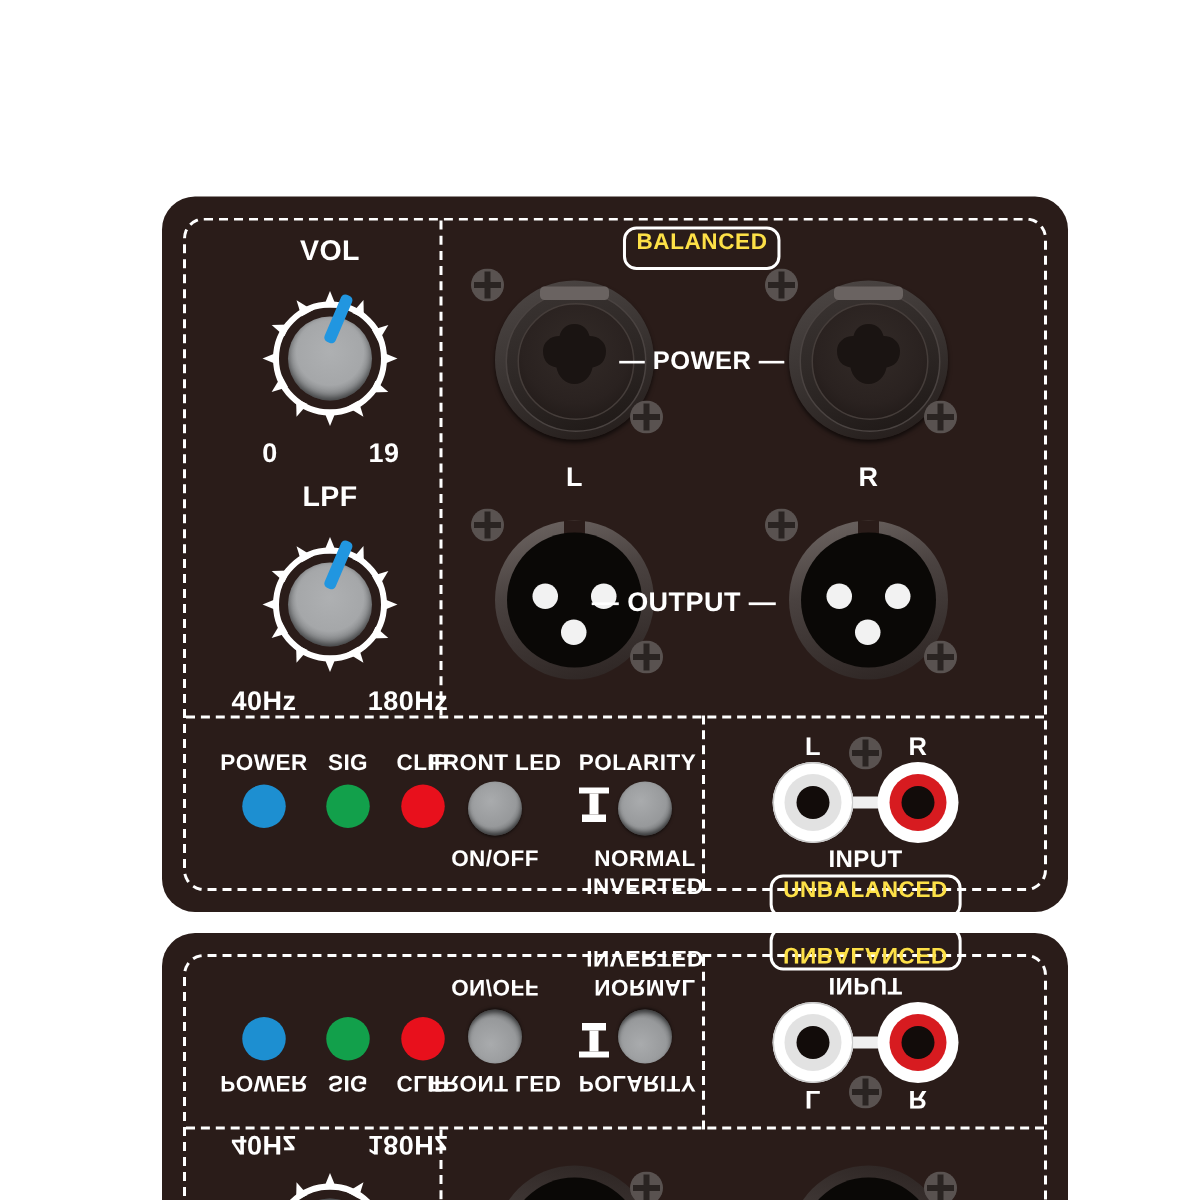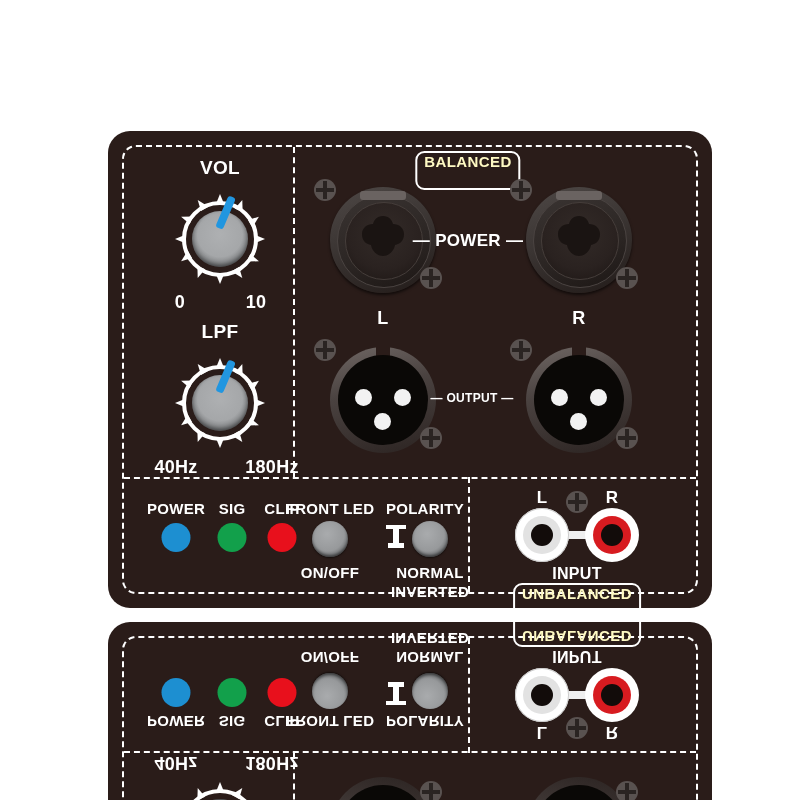--- a/index.html
+++ b/index.html
@@ -68,26 +68,26 @@
     font-weight: bold;
     white-space: nowrap;
     letter-spacing: 0.3px;
     text-align: center;
     transform: translateX(-50%);
   }
 
   
   .badge {
     position: absolute;
-    color: #fef9c3;
+    color: #fde047;
     border: 2px solid #ffffff;
     border-radius: 9px;
     font-weight: bold;
     font-size: 15px;
-    padding: 1px 7px 18px 7px;
+    padding: 1px 7px 8px 7px;
     white-space: nowrap;
     transform: translateX(-50%);
     letter-spacing: 0.4px;
     line-height: 16px;
   }
 
   
   .knob-wrap { position: absolute; }
   .knob-ring {
     position: absolute;
@@ -360,21 +360,21 @@
           <polygon points="5,50 16,54.5 16,45.5"></polygon>
           <polygon points="11.1,27.7 19.7,35.1 23.1,27.4"></polygon>
           <polygon points="27.7,11.1 31,22 38.6,17.8"></polygon>
         </g>
       </svg>
       <div class="knob-face"></div>
       <div class="knob-pointer"></div>
     </div>
     <div class="lbl" style="left:112px; top:26px; font-size:19px;">VOL</div>
     <div class="lbl" style="left:72px; top:161px; font-size:18px;">0</div>
-    <div class="lbl" style="left:148px; top:161px; font-size:18px;">10</div>
+    <div class="lbl" style="left:148px; top:161px; font-size:18px;">19</div>
 
     <div class="knob-wrap" style="left:62px; top:222px; width:100px; height:100px;">
       <svg class="knob-ring" viewBox="0 0 100 100">
         <g fill="#ffffff">
           <circle cx="50" cy="50" r="36" fill="none" stroke="#ffffff" stroke-width="4"></circle>
           <polygon points="50,5 45.5,16 54.5,16"></polygon>
           <polygon points="72.3,11 64.9,19.6 72.6,23"></polygon>
           <polygon points="88.9,27.7 78,31 82.2,38.6"></polygon>
           <polygon points="95,50 84,45.5 84,54.5"></polygon>
           <polygon points="88.9,72.3 80.3,64.9 76.9,72.6"></polygon>
@@ -463,21 +463,21 @@
     </div>
     <svg class="screw" style="left:402px; top:208px;" viewBox="0 0 22 22">
         <circle cx="11" cy="11" r="11" fill="#595250"></circle>
         <path d="M9 2h4v7h7v4h-7v7H9v-7H2V9h7z" fill="#2a2422"></path>
       </svg>
     <svg class="screw" style="left:508px; top:296px;" viewBox="0 0 22 22">
         <circle cx="11" cy="11" r="11" fill="#595250"></circle>
         <path d="M9 2h4v7h7v4h-7v7H9v-7H2V9h7z" fill="#2a2422"></path>
       </svg>
 
-    <div class="lbl" style="left:364px; top:260px; font-size:12px;">— OUTPUT —</div>
+    <div class="lbl" style="left:348px; top:260px; font-size:18px;">— OUTPUT —</div>
 
     <div class="lbl" style="left:68px; top:369px; font-size:15px;">POWER</div>
     <div class="lbl" style="left:124px; top:369px; font-size:15px;">SIG</div>
     <div class="lbl" style="left:174px; top:369px; font-size:15px;">CLIP</div>
     <div class="led" style="left:68px; top:392px; background:#1d8fd1;"></div>
     <div class="led" style="left:124px; top:392px; background:#12a04b;"></div>
     <div class="led" style="left:174px; top:392px; background:#e8101c;"></div>
 
     <div class="lbl" style="left:222px; top:369px; font-size:15px;">FRONT LED</div>
     <div class="pbtn" style="left:222px; top:390px;"></div>

